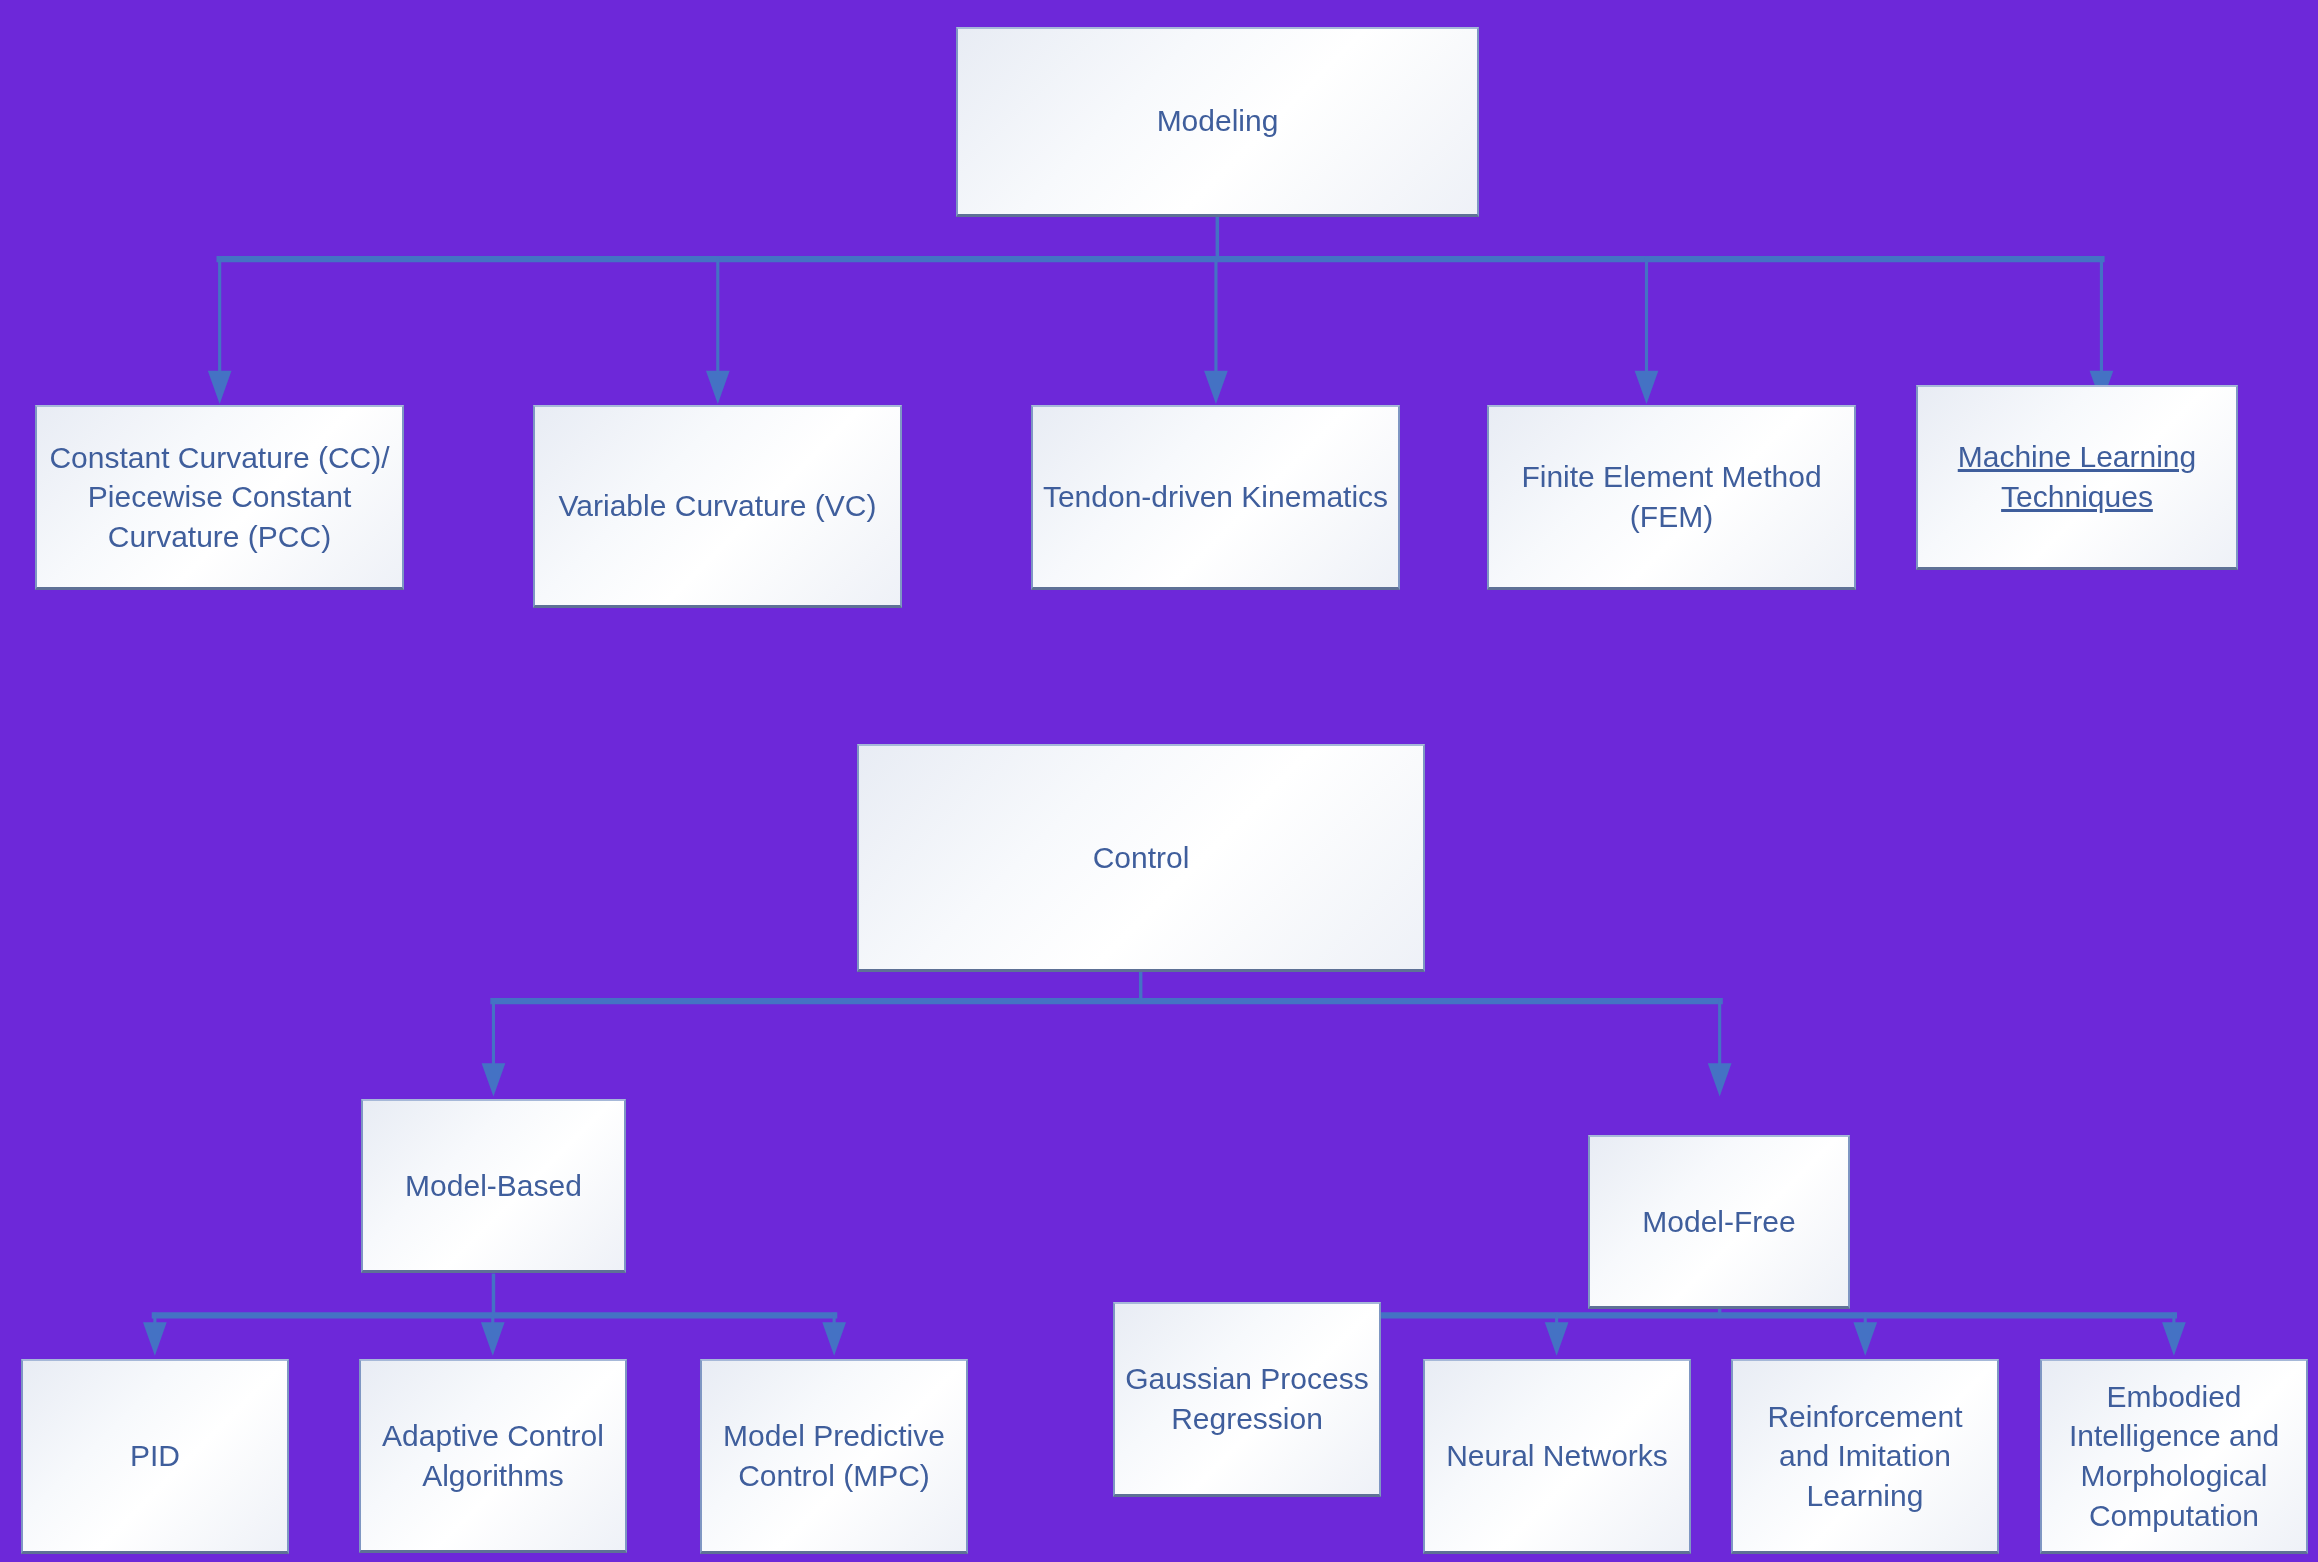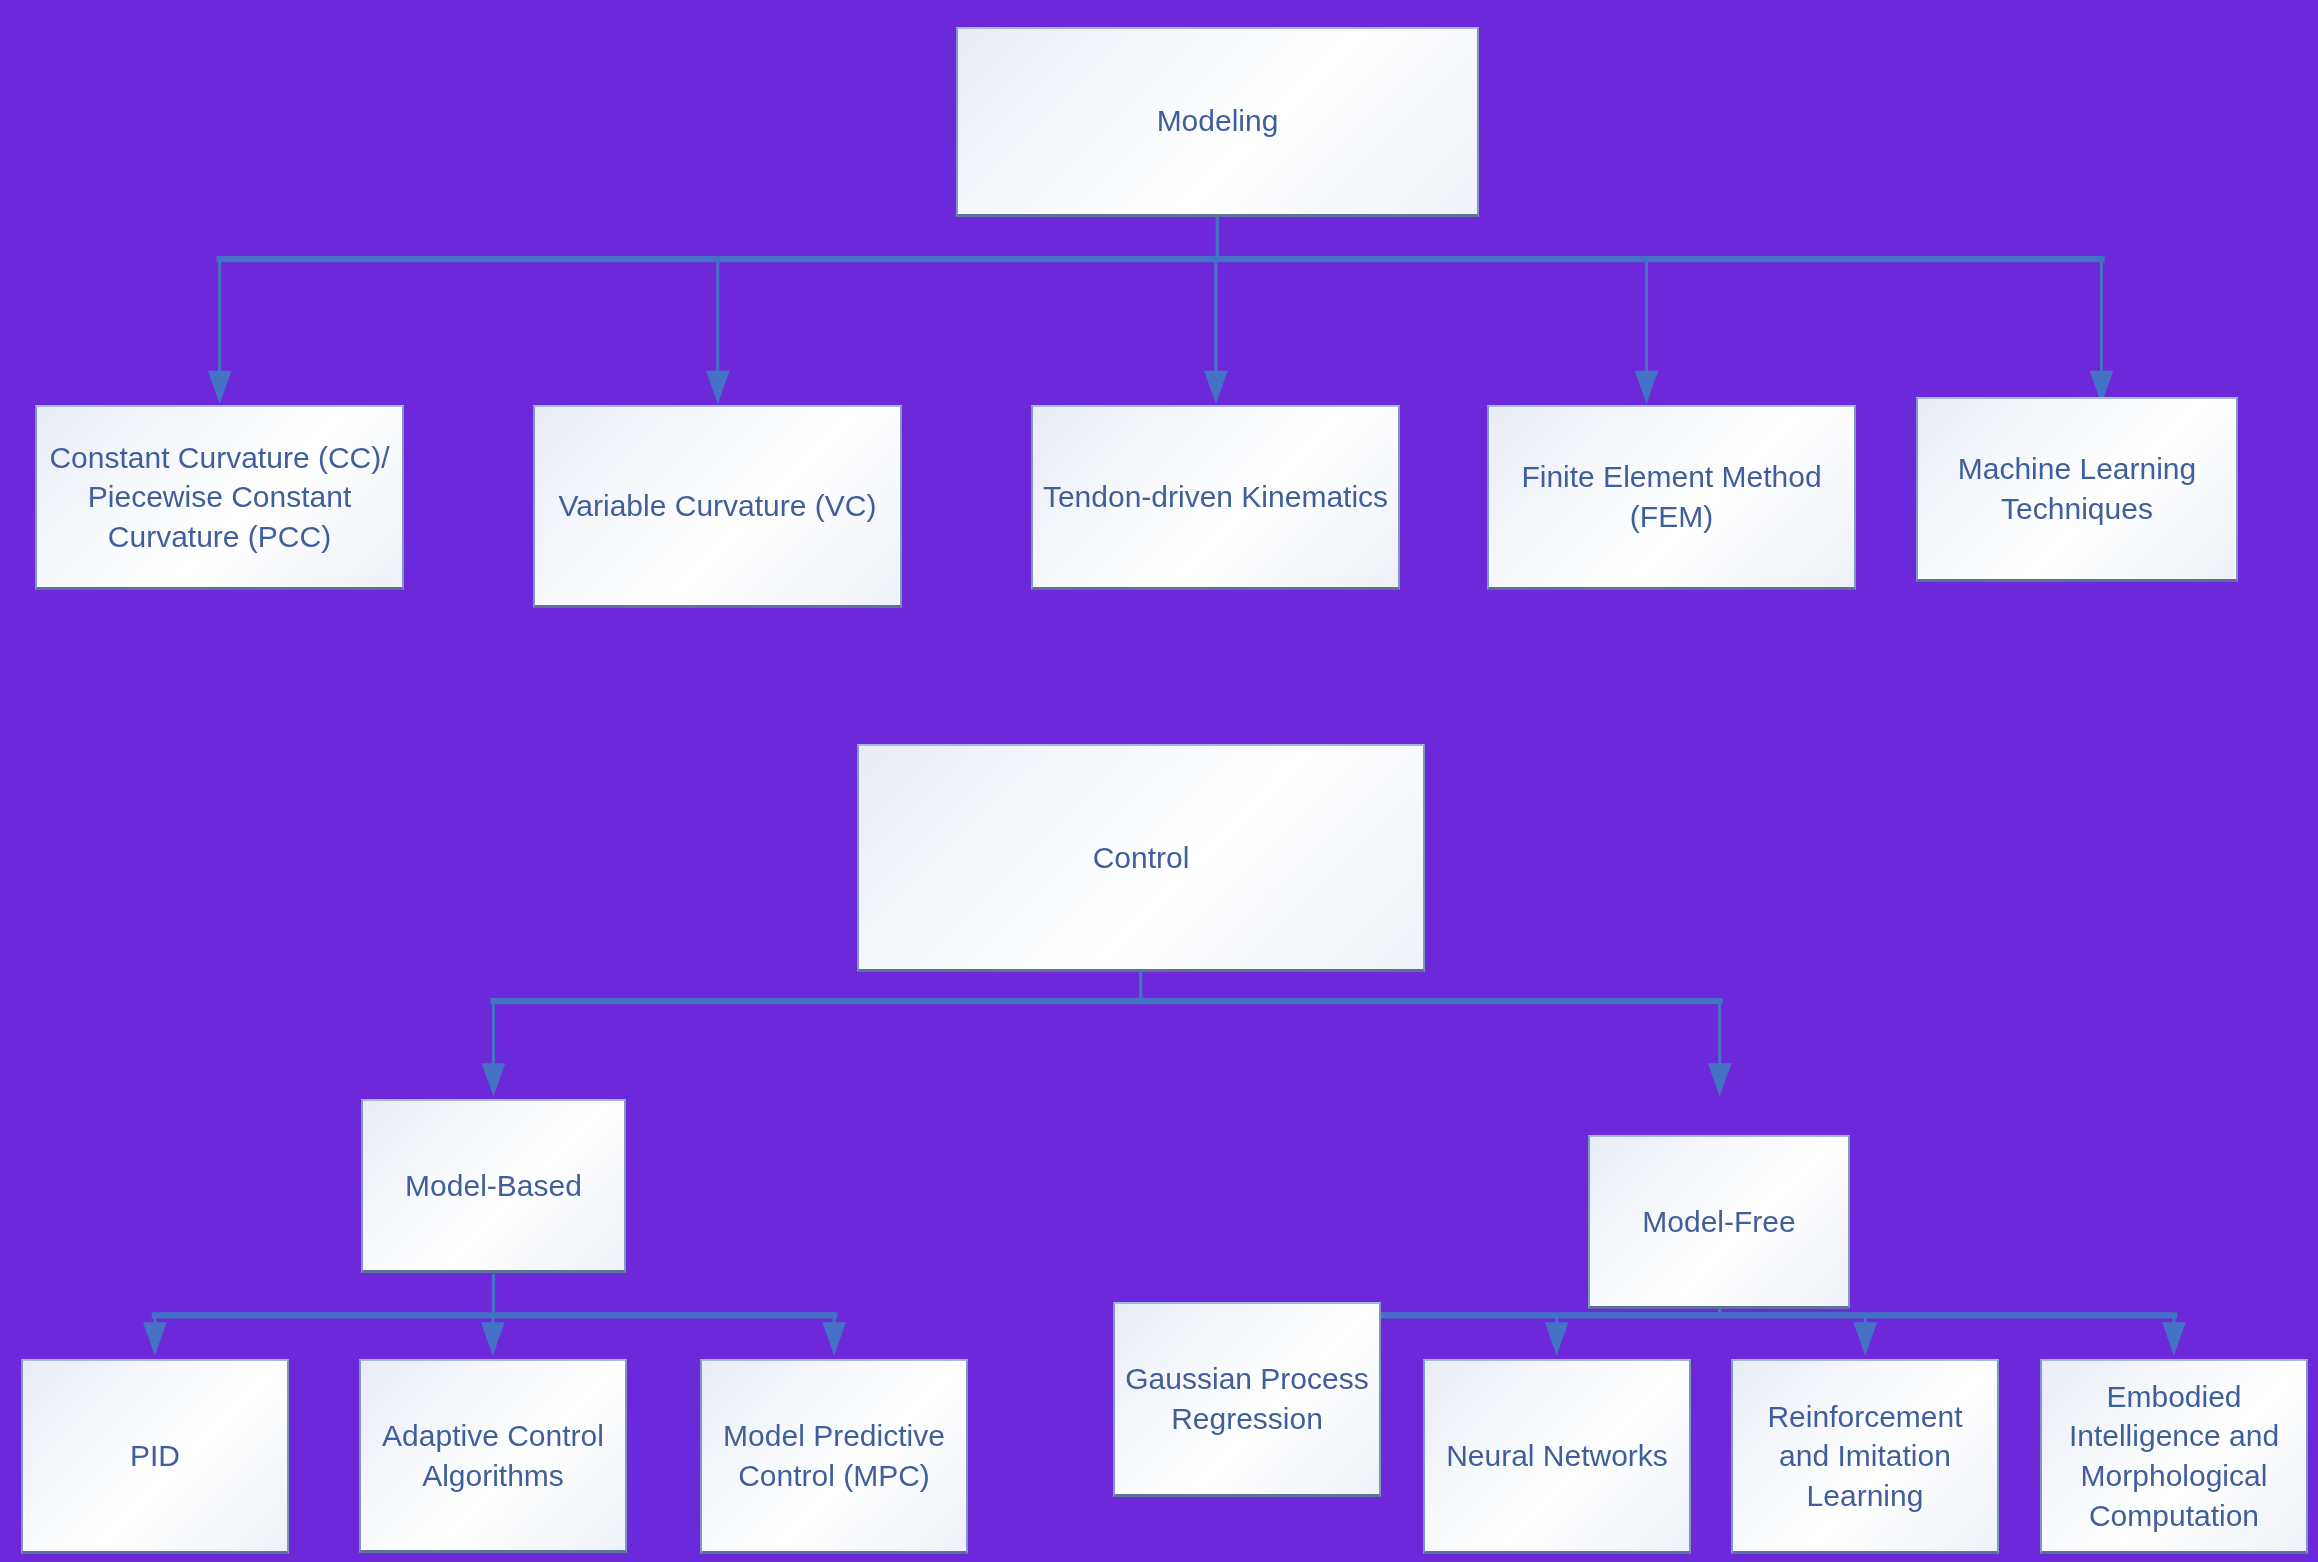--- a/index.html
+++ b/index.html
@@ -94,21 +94,21 @@
     <line class="ln" x1="3120" y1="1884" x2="3120" y2="1904" stroke-width="4.5"></line>
     <polygon class="arrowhead" points="3103,1898 3137,1898 3120,1946"></polygon>
   </svg>
 
   <div class="node" style="left:956px; top:26.5px; width:523px; height:190px;">Modeling</div>
 
   <div class="node" style="left:35px; top:405px; width:369px; height:185px;">Constant Curvature (CC)/ Piecewise Constant Curvature (PCC)</div>
   <div class="node" style="left:533px; top:405px; width:369px; height:203px;">Variable Curvature (VC)</div>
   <div class="node" style="left:1031px; top:405px; width:369px; height:185px;">Tendon-driven Kinematics</div>
   <div class="node" style="left:1487px; top:405px; width:369px; height:185px;">Finite Element Method (FEM)</div>
-  <div class="node" style="left:1916px; top:397px; width:322px; height:185px;">Machine Learning Techniques</div>
+  <div class="node" style="left:1916px; top:385px; width:322px; height:185px;text-decoration:underline;">Machine Learning Techniques</div>
 
   <div class="node" style="left:857px; top:744px; width:568px; height:228px;">Control</div>
 
   <div class="node" style="left:361px; top:1099px; width:265px; height:174px;">Model-Based</div>
   <div class="node" style="left:1588px; top:1099px; width:262px; height:174px;margin-top:36px;">Model-Free</div>
 
   <div class="node" style="left:21px; top:1359px; width:268px; height:195px;text-align:right;">PID</div>
   <div class="node" style="left:359px; top:1359px; width:268px; height:194px;">Adaptive Control Algorithms</div>
   <div class="node" style="left:700px; top:1359px; width:268px; height:195px;">Model Predictive Control (MPC)</div>
 

